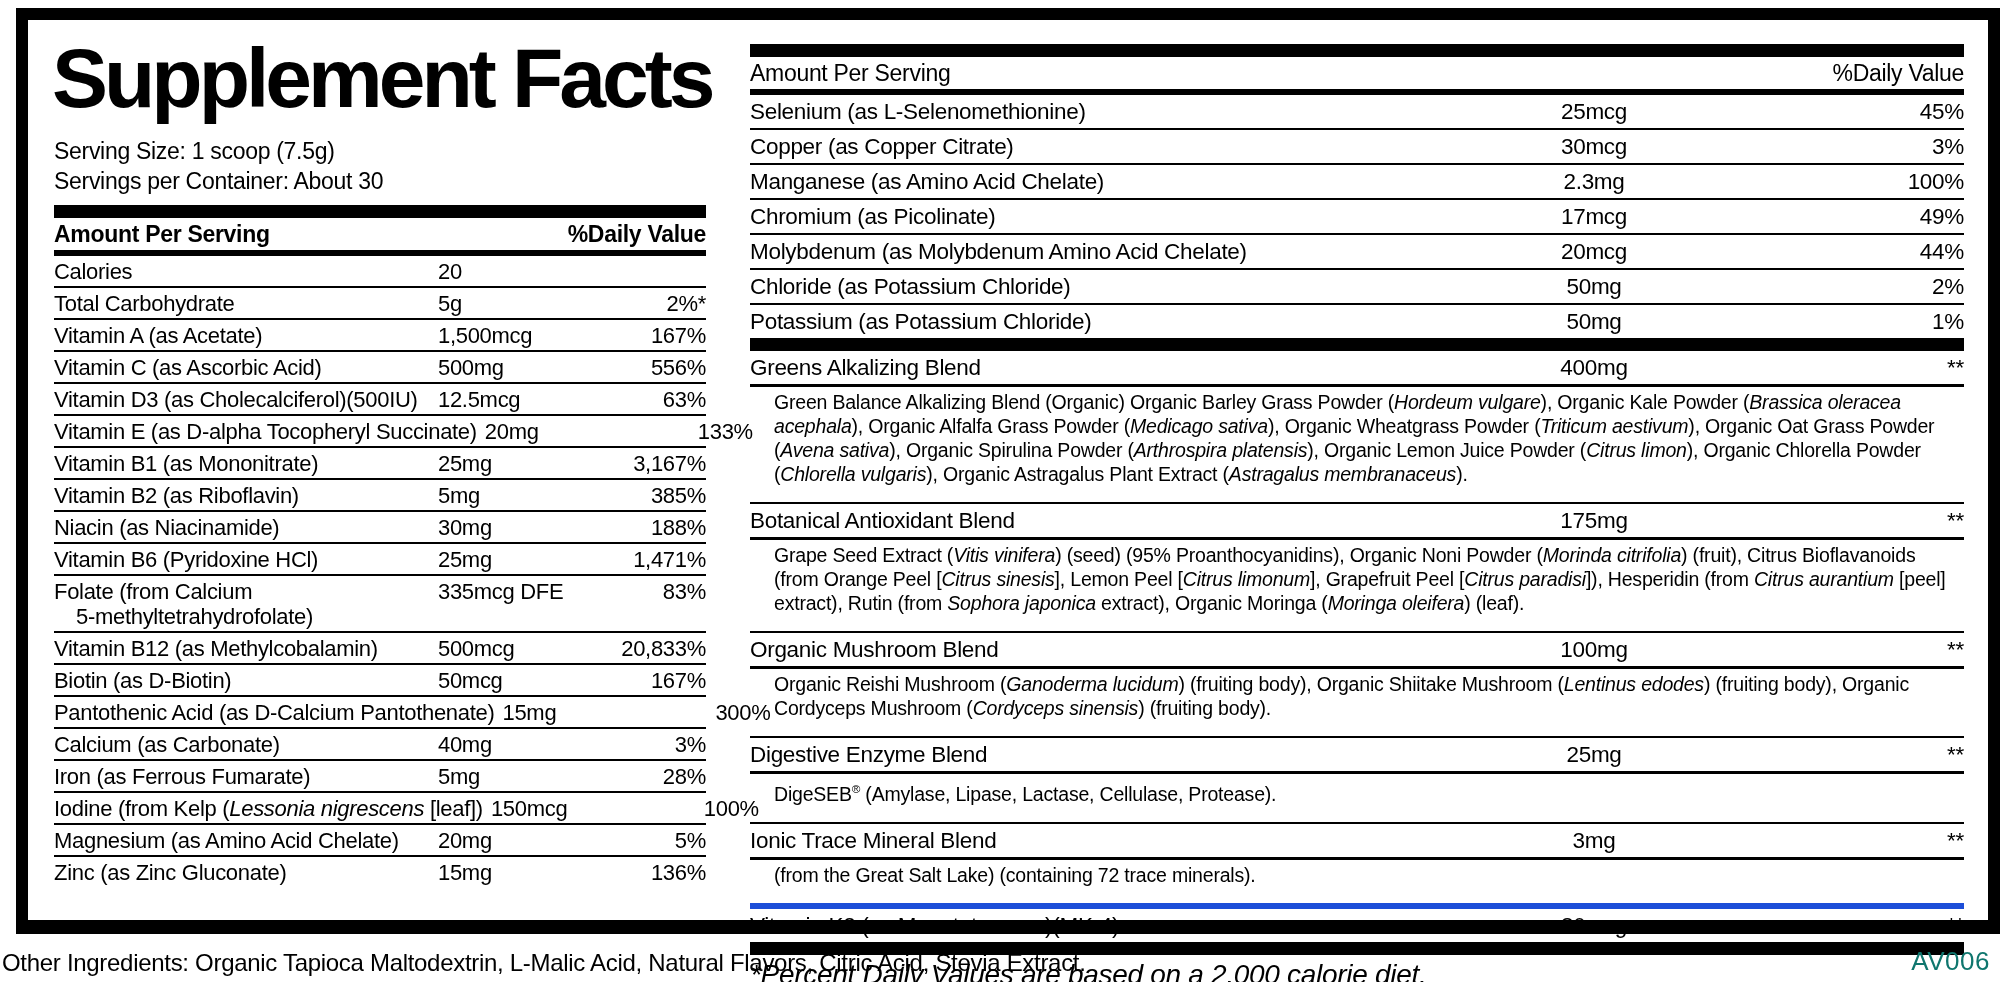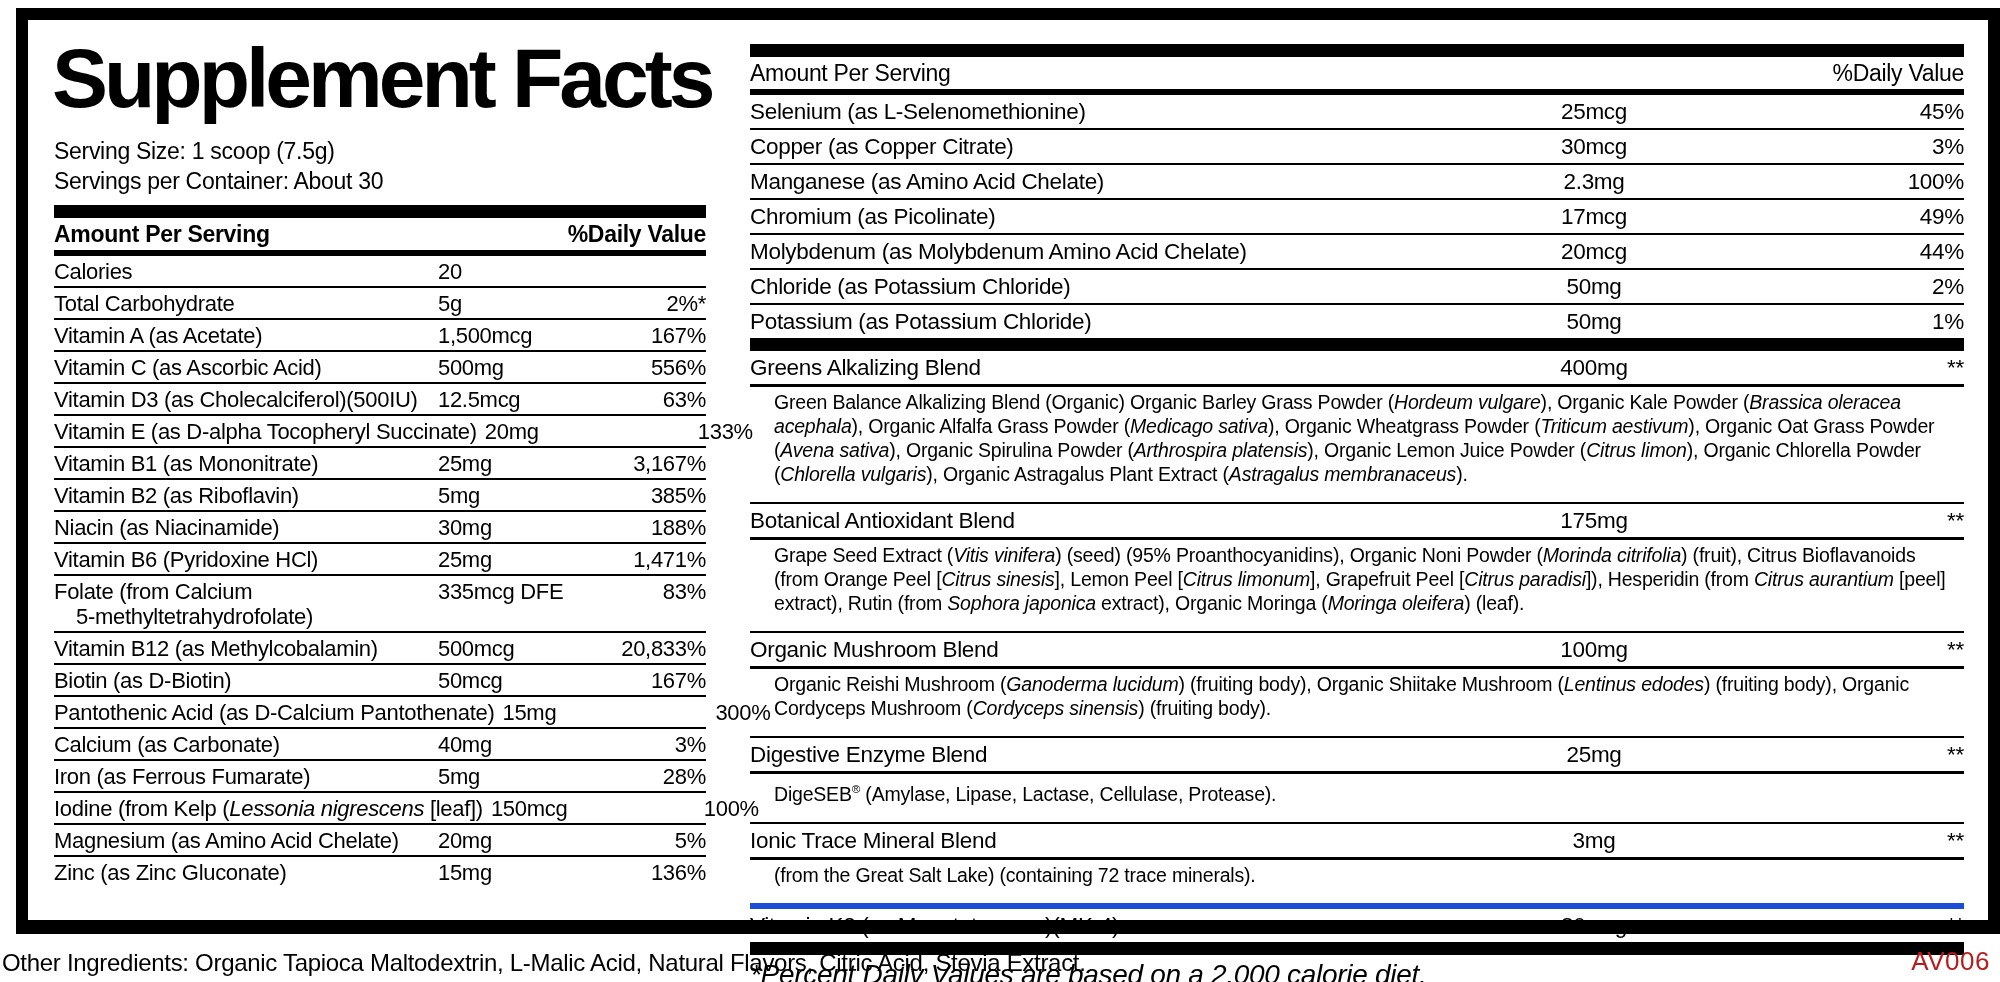--- a/index.html
+++ b/index.html
@@ -309,15 +309,15 @@
 
       <div class="footnotes">
         <div class="footnote-line">*Percent Daily Values are based on a 2,000 calorie diet.</div>
         <div class="footnote-line">**Daily Value not established.</div>
       </div>
     </div>
   </div>
 
   <div class="footer">
     <span class="other-ingredients">Other Ingredients: Organic Tapioca Maltodextrin, L-Malic Acid, Natural Flavors, Citric Acid, Stevia Extract.</span>
-    <span class="label-code" style="color: #b91c1c; margin-left: 32px;">AV006</span>
+    <span class="label-code" style="color: #0f766e; margin-left: 32px;">AV006</span>
   </div>
 </div>
 
 </body></html>

